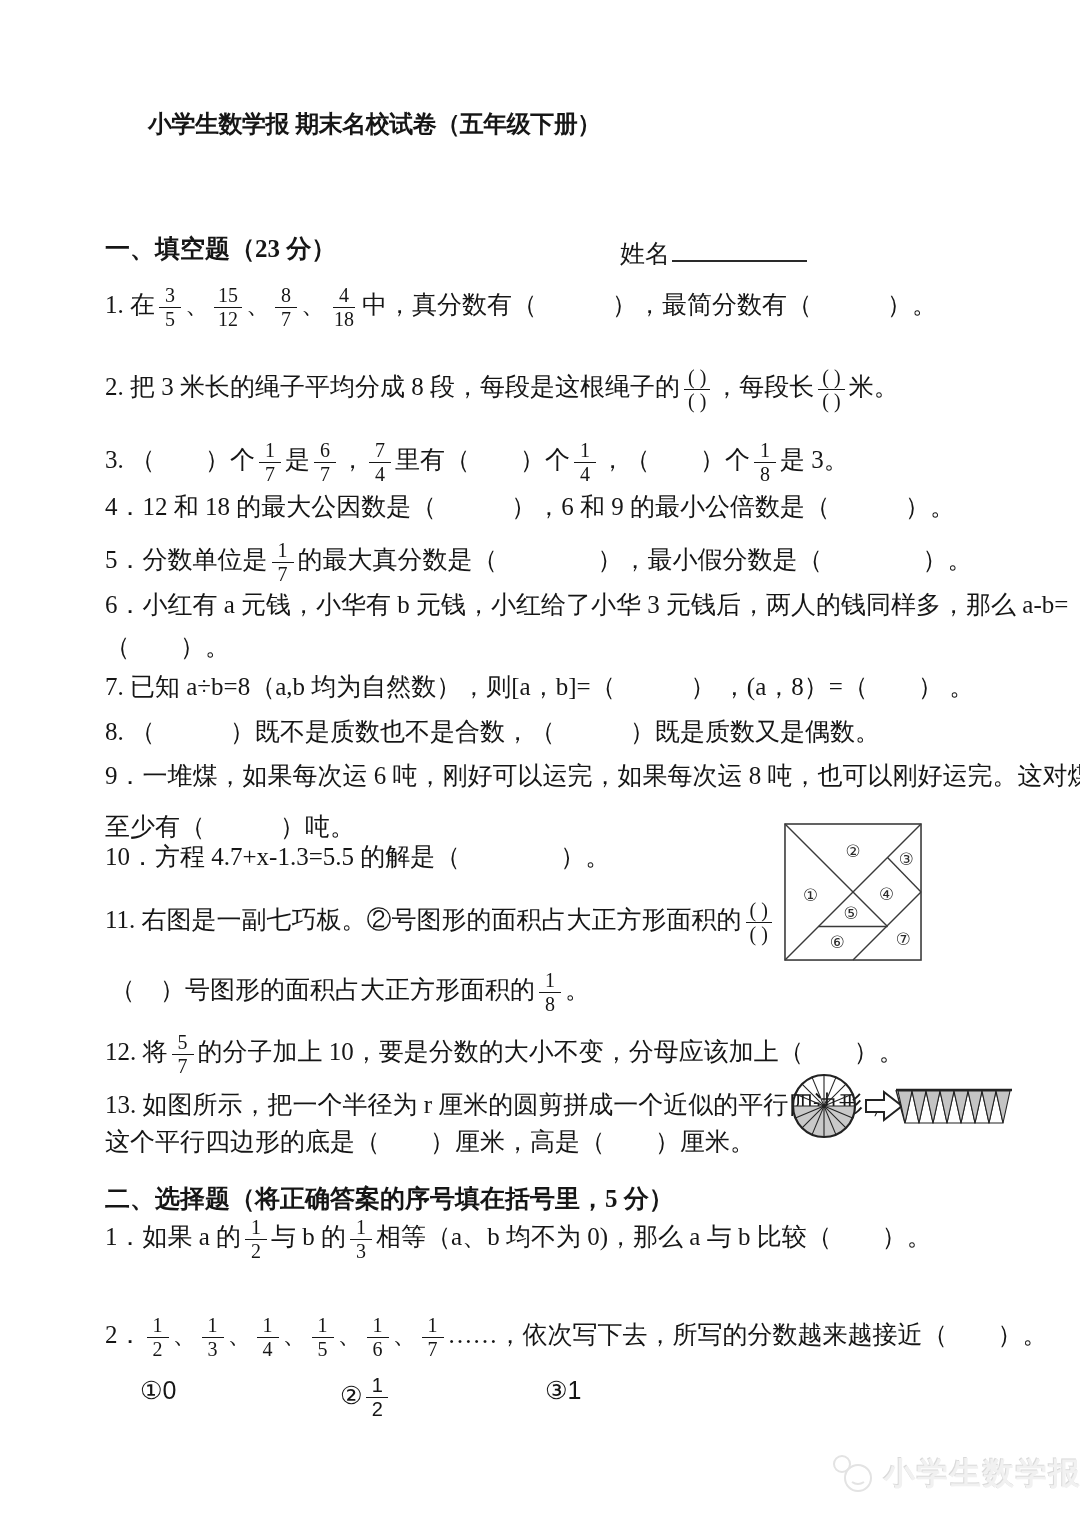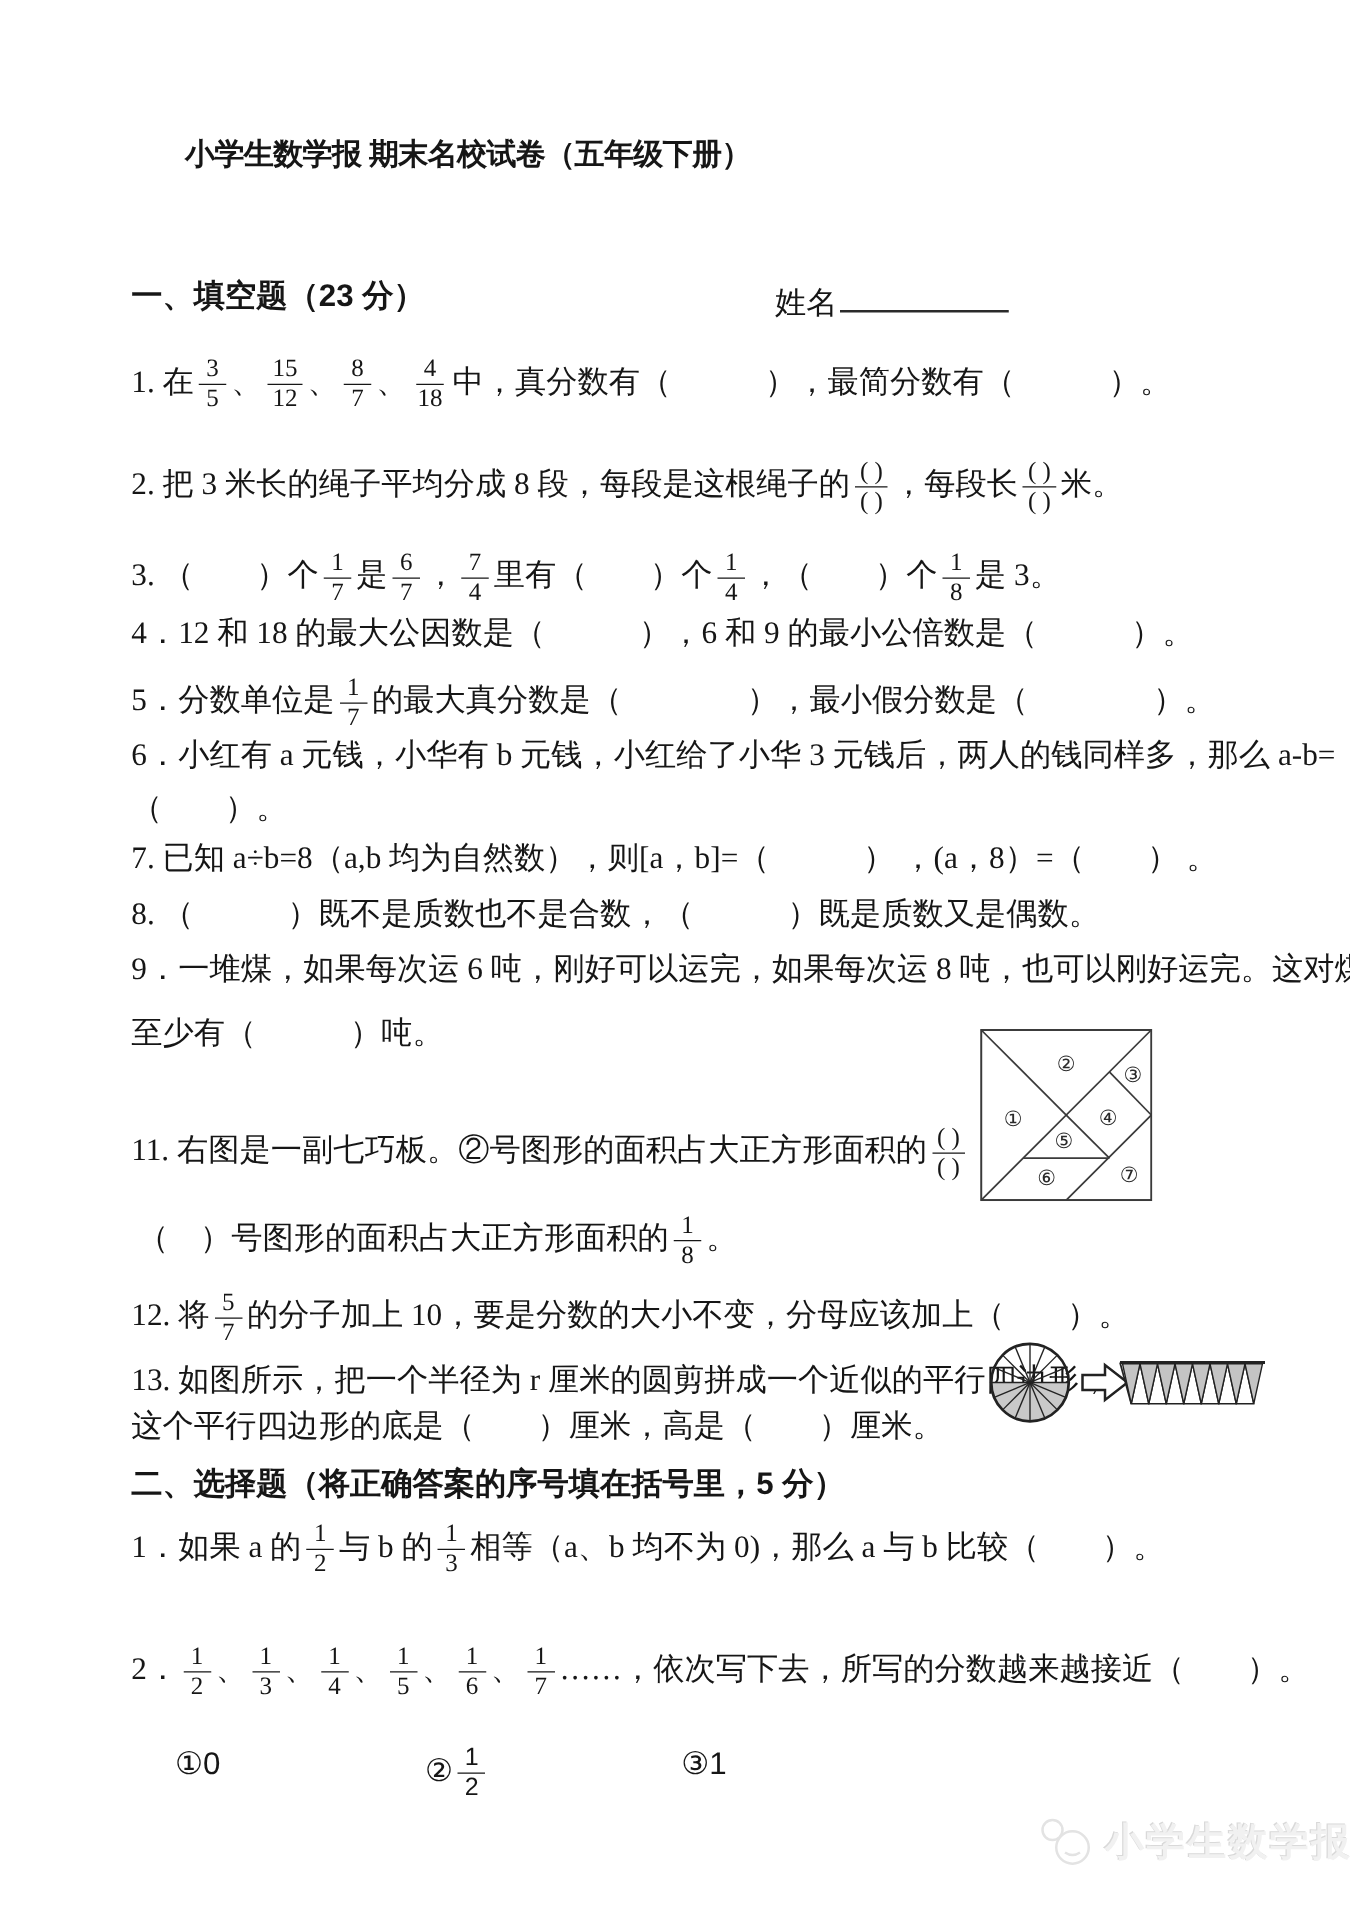--- a/index.html
+++ b/index.html
@@ -1,21 +1,21 @@
 <!DOCTYPE html>
 <html><head>
 <meta charset="utf-8">
 <style>
   html,body{margin:0;padding:0;background:#ffffff;}
   .page{position:relative;width:1080px;height:1527px;background:#ffffff;overflow:hidden;
         font-family:"Liberation Serif","DejaVu Serif",serif;color:#161616;}
   .title{position:absolute;left:148px;top:104px;font-family:"Liberation Sans","DejaVu Sans",sans-serif;
          font-weight:bold;font-size:24px;line-height:40px;white-space:nowrap;letter-spacing:-0.5px;}
   .line{position:absolute;font-size:25px;line-height:30px;height:30px;white-space:nowrap;}
-  .hei{font-family:Liberation Sans, sans-serif;}
+  .hei{font-family:Liberation Serif, serif;margin-top:12px;}
   .bold{font-weight:bold;}
   .frac{display:inline-flex;flex-direction:column;align-items:center;vertical-align:middle;
         margin:0 4px;font-size:20px;line-height:21px;text-align:center;}
   .frac .num{border-bottom:1.6px solid #161616;padding:0 4px 1px 4px;min-width:14px;}
   .frac .den{padding:1px 4px 0 4px;min-width:14px;}
   .blank{display:inline-block;width:135px;height:26px;border-bottom:2px solid #2a2a2a;
          vertical-align:baseline;margin-left:2px;}
   .optline{position:absolute;height:34px;font-size:25px;line-height:30px;}
   .opt{position:absolute;white-space:nowrap;font-family:"Liberation Sans","DejaVu Sans",sans-serif;}
   .fig{position:absolute;}
@@ -77,20 +77,21 @@
   <div class="line" style="left:105px;top:540px;">5．分数单位是<span class="frac">
         <span class="num">1</span>
         <span class="den">7</span>
       </span>的最大真分数是（　　　　），最小假分数是（　　　　）。</div>
   <div class="line" style="left:105px;top:590px;">6．小红有 a 元钱，小华有 b 元钱，小红给了小华 3 元钱后，两人的钱同样多，那么 a-b=</div>
   <div class="line" style="left:105px;top:632px;">（　　）。</div>
   <div class="line" style="left:105px;top:672px;">7. 已知 a÷b=8（a,b 均为自然数），则[a，b]=（　　　） ，(a，8）=（　　） 。</div>
   <div class="line" style="left:105px;top:717px;">8. （　　　）既不是质数也不是合数，（　　　）既是质数又是偶数。</div>
   <div class="line" style="left:105px;top:761px;">9．一堆煤，如果每次运 6 吨，刚好可以运完，如果每次运 8 吨，也可以刚好运完。这对煤</div>
   <div class="line" style="left:105px;top:812px;">至少有（　　　）吨。</div>
+  <div class="line" style="left:105px;top:842px;">10．方程 4.7+x-1.3=5.5 的解是（　　　　）。</div>
   <div class="line" style="left:105px;top:900px;">11. 右图是一副七巧板。②号图形的面积占大正方形面积的<span class="frac">
         <span class="num">( )</span>
         <span class="den">( )</span>
       </span>；</div>
   <div class="line" style="left:110px;top:970px;">（　）号图形的面积占大正方形面积的<span class="frac">
         <span class="num">1</span>
         <span class="den">8</span>
       </span>。</div>
   <div class="line" style="left:105px;top:1032px;">12. 将<span class="frac">
         <span class="num">5</span>
@@ -186,21 +187,21 @@
       </span>、<span class="frac">
         <span class="num">1</span>
         <span class="den">5</span>
       </span>、<span class="frac">
         <span class="num">1</span>
         <span class="den">6</span>
       </span>、<span class="frac">
         <span class="num">1</span>
         <span class="den">7</span>
       </span>……，依次写下去，所写的分数越来越接近（　　）。</div>
-  <div class="optline" style="left:105px;top:1375px;width:900px;margin-top:21px;">
+  <div class="optline" style="left:105px;top:1375px;width:900px;">
     <span class="opt" style="left:35px;">①0</span>
     <span class="opt" style="left:235px;">②<span class="frac">
           <span class="num">1</span>
           <span class="den">2</span>
         </span></span>
     <span class="opt" style="left:440px;">③1</span>
   </div>
 
   <div class="watermark">
     <svg width="52" height="44" viewBox="0 0 52 44">

